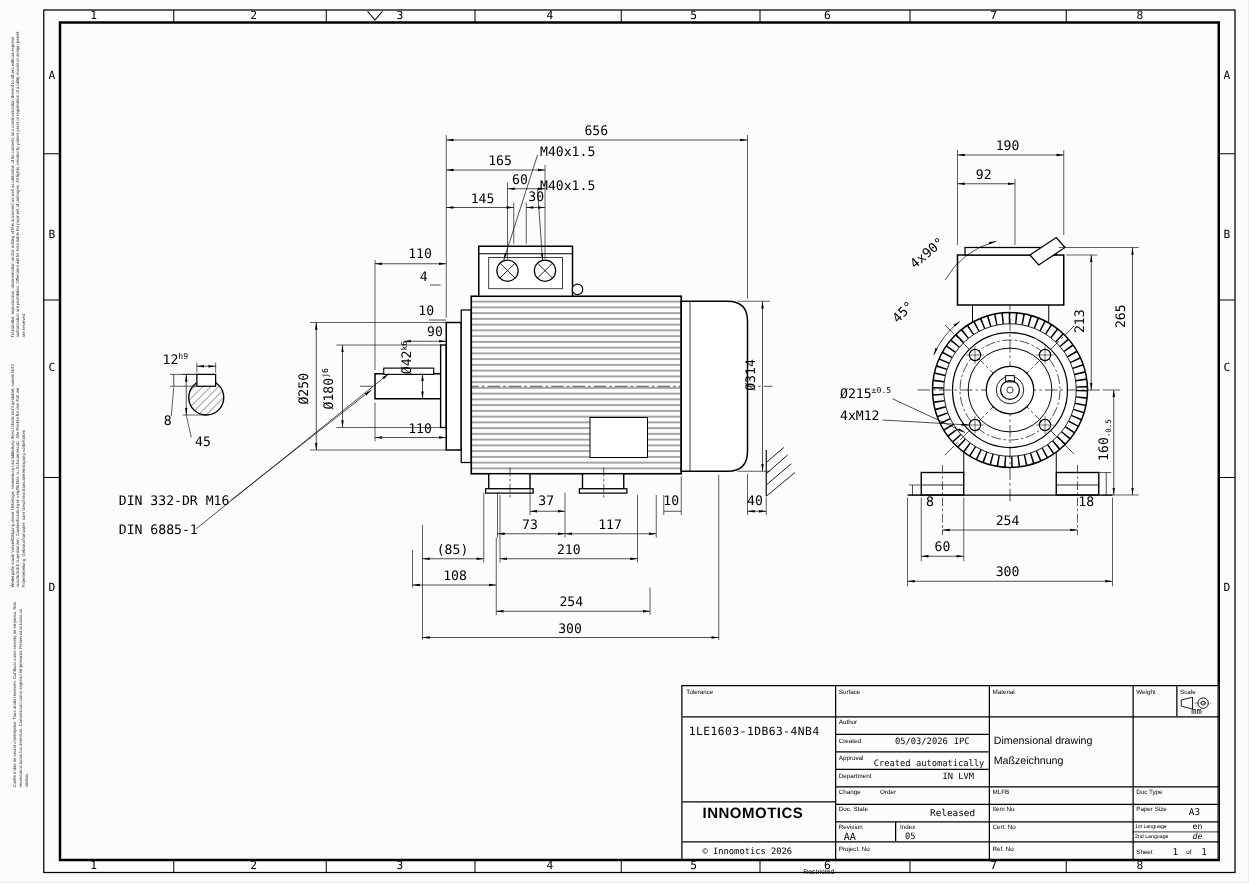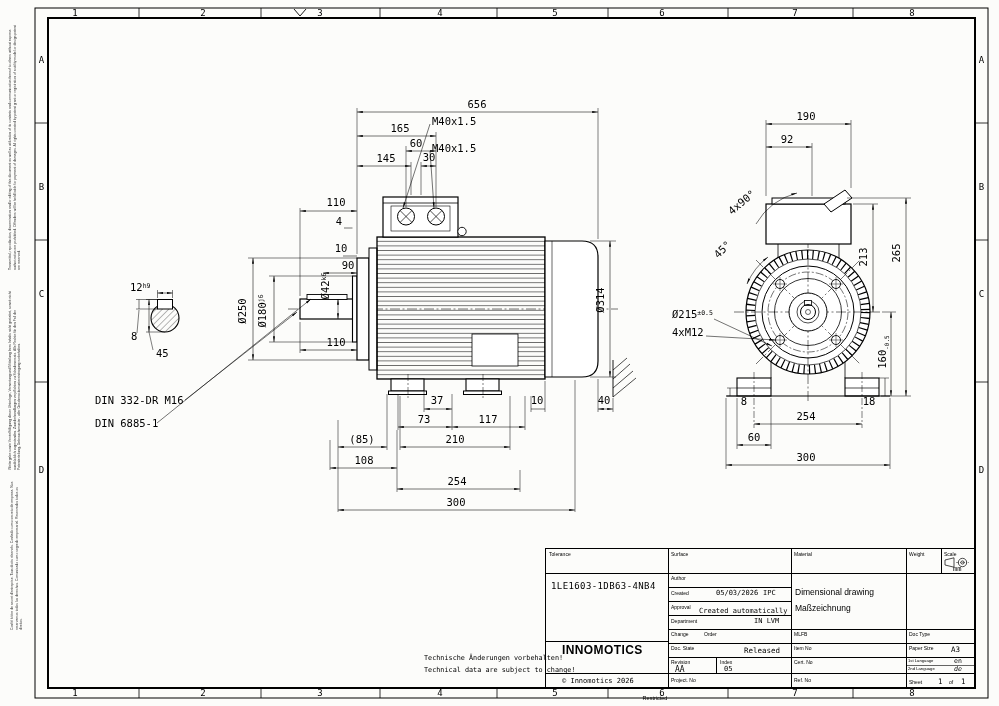--- a/index.html
+++ b/index.html
@@ -449,19 +449,15 @@
     <div class="lab" style="left:363px; top:130px;">Sheet</div>
     <div class="val" style="left:392px; top:128px; font-size:7.5px;">1</div>
     <div class="lab" style="left:403px; top:130px;">of</div>
     <div class="val" style="left:415px; top:128px; font-size:7.5px;">1</div>
 
     <div class="logo" style="left:16px; top:94px;">INNOMOTICS</div>
     <div class="copy" style="left:16px; top:128px;">© Innomotics  2026</div>
   </div>
 
   
-  <div class="notes">
-    <div>Technische Änderungen vorbehalten!</div>
-    <div>Technical data are subject to change!</div>
-  </div>
 
   <div class="restricted">Restricted</div>
 </div>
 
 </body></html>

